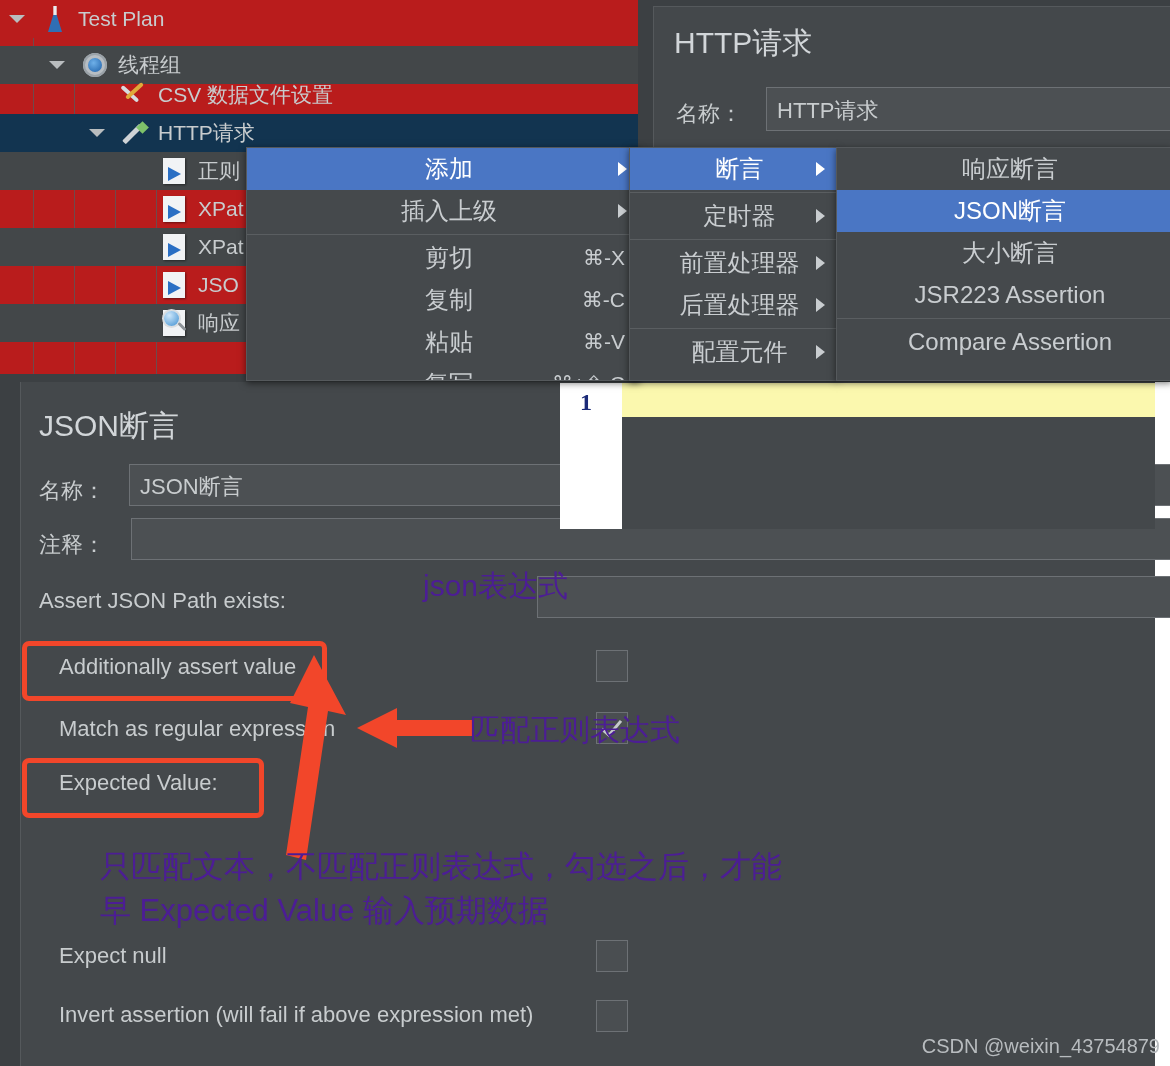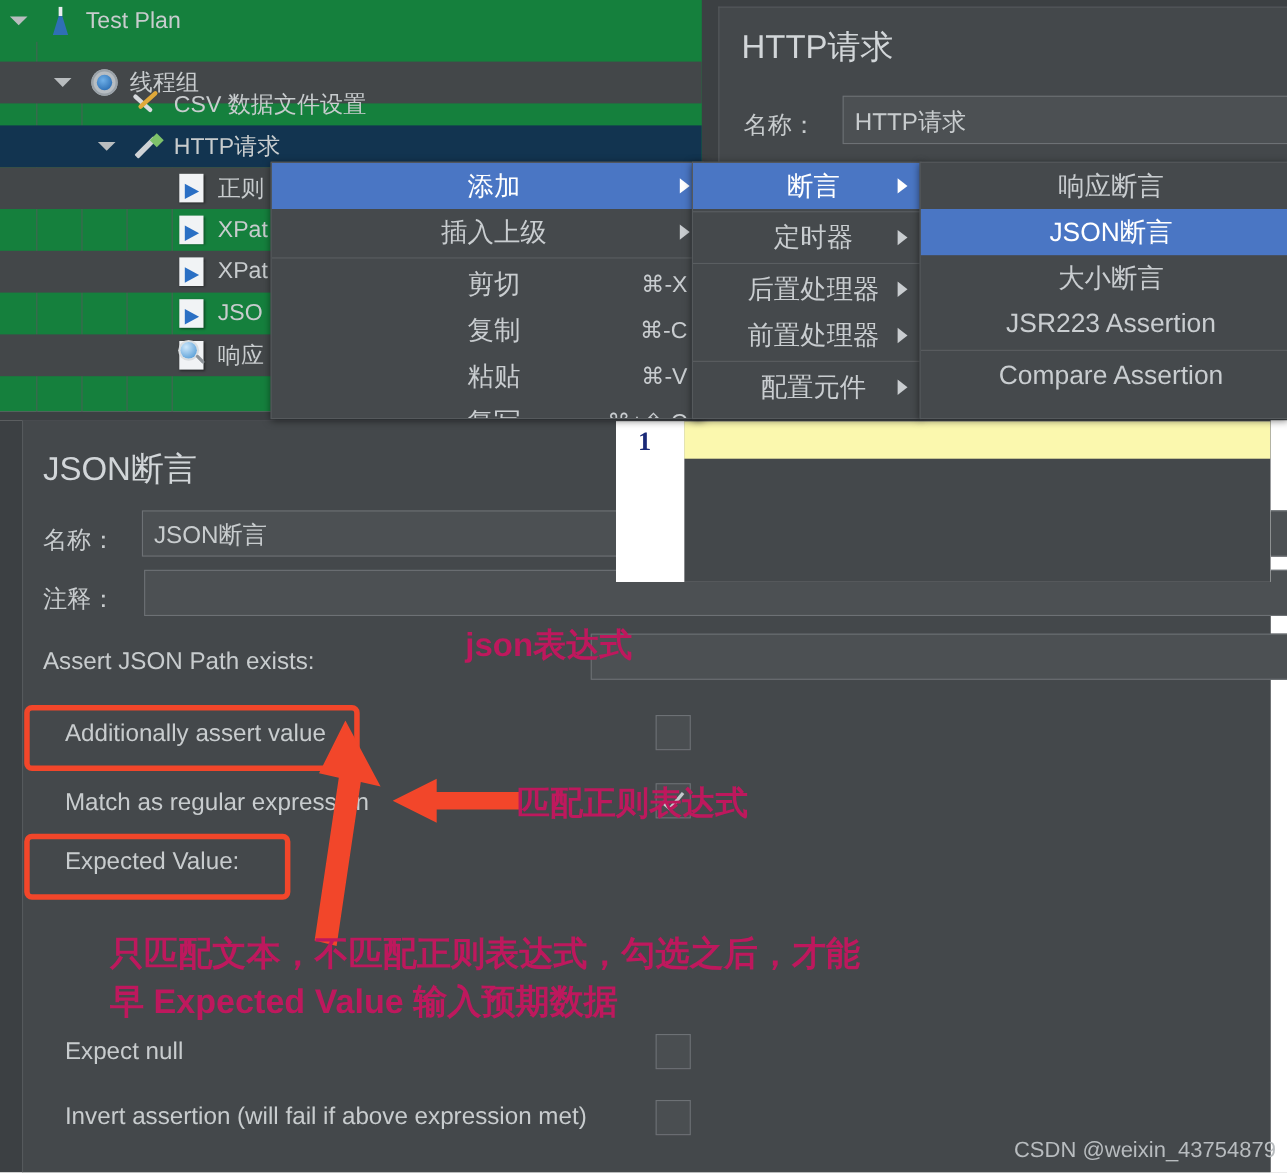--- a/index.html
+++ b/index.html
@@ -15,21 +15,21 @@
     overflow:hidden;
   }
 
   
   #top-area{
     position:absolute;left:0;top:0;width:1170px;height:374px;
     background:#3c4043;
   }
   #tree-panel{
     position:absolute;left:0;top:0;width:638px;height:374px;
-    background:#15803d;
+    background:#b91c1c;
     overflow:hidden;
   }
   .tree-row{
     position:absolute;left:0;width:638px;height:38px;
     display:flex;align-items:center;
     color:#c8ccce;
     font-size:21px;
     white-space:nowrap;
   }
   .tree-row.alt{background:#434749;}
@@ -232,21 +232,21 @@
 
   
   .anno-box{
     position:absolute;border:5px solid #f2462a;border-radius:7px;
     z-index:60;pointer-events:none;
   }
   #box-additional{left:22px;top:641px;width:295px;height:50px;}
   #box-expected{left:22px;top:758px;width:232px;height:50px;}
 
   .anno-text{
-    position:absolute;color:#be185d;white-space:nowrap;z-index:70;font-weight:bold;
+    position:absolute;color:#4c1d95;white-space:nowrap;z-index:70;
   }
   #anno-json{left:423px;top:566px;font-size:30px;}
   #anno-matchregex{left:470px;top:710px;font-size:30px;}
   #anno-line1{left:100px;top:846px;font-size:31px;}
   #anno-line2{left:100px;top:890px;font-size:31px;}
 
   .arrow-svg{position:absolute;z-index:65;pointer-events:none;}
 
   
   #watermark{
@@ -270,21 +270,21 @@
       <div class="tree-row" style="top:0px;">
         <div class="tw" style="margin-left:4px">
             <span class="tw-arrow"></span>
           </div>
         <div class="ticon" style="margin-left:10px">
             <span class="ic-flask"></span>
           </div>
         <span class="tlabel">Test Plan</span>
       </div>
 
-      <div class="tree-row alt" style="top:56px;">
+      <div class="tree-row alt" style="top:46px;">
         <div class="tw" style="margin-left:44px">
             <span class="tw-arrow"></span>
           </div>
         <div class="ticon" style="margin-left:10px">
             <span class="ic-gear"></span>
           </div>
         <span class="tlabel">线程组</span>
       </div>
 
       <div class="tree-row" style="top:76px;">
@@ -389,25 +389,25 @@
         <span>断言</span>
         <span class="caret"></span>
       </div>
       <div class="menu-sep"></div>
       <div class="menu-item">
         <span>定时器</span>
         <span class="caret"></span>
       </div>
       <div class="menu-sep"></div>
       <div class="menu-item">
+        <span>前置处理器</span>
+        <span class="caret"></span>
+      </div>
+      <div class="menu-item">
         <span>后置处理器</span>
-        <span class="caret"></span>
-      </div>
-      <div class="menu-item">
-        <span>前置处理器</span>
         <span class="caret"></span>
       </div>
       <div class="menu-sep"></div>
       <div class="menu-item">
         <span>配置元件</span>
         <span class="caret"></span>
       </div>
     </div>
 
     <div class="menu" id="menu-sub2">

